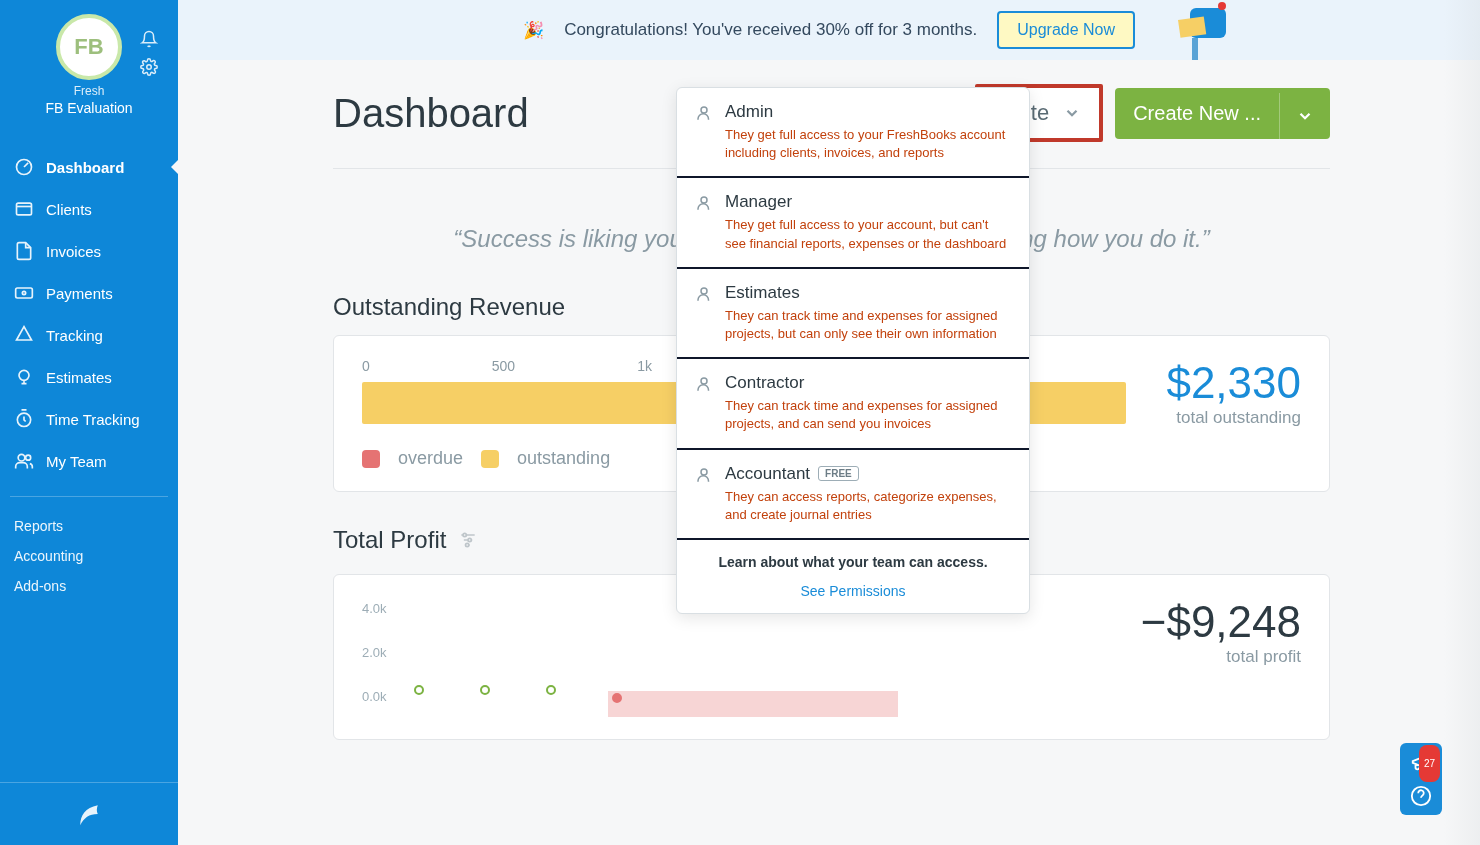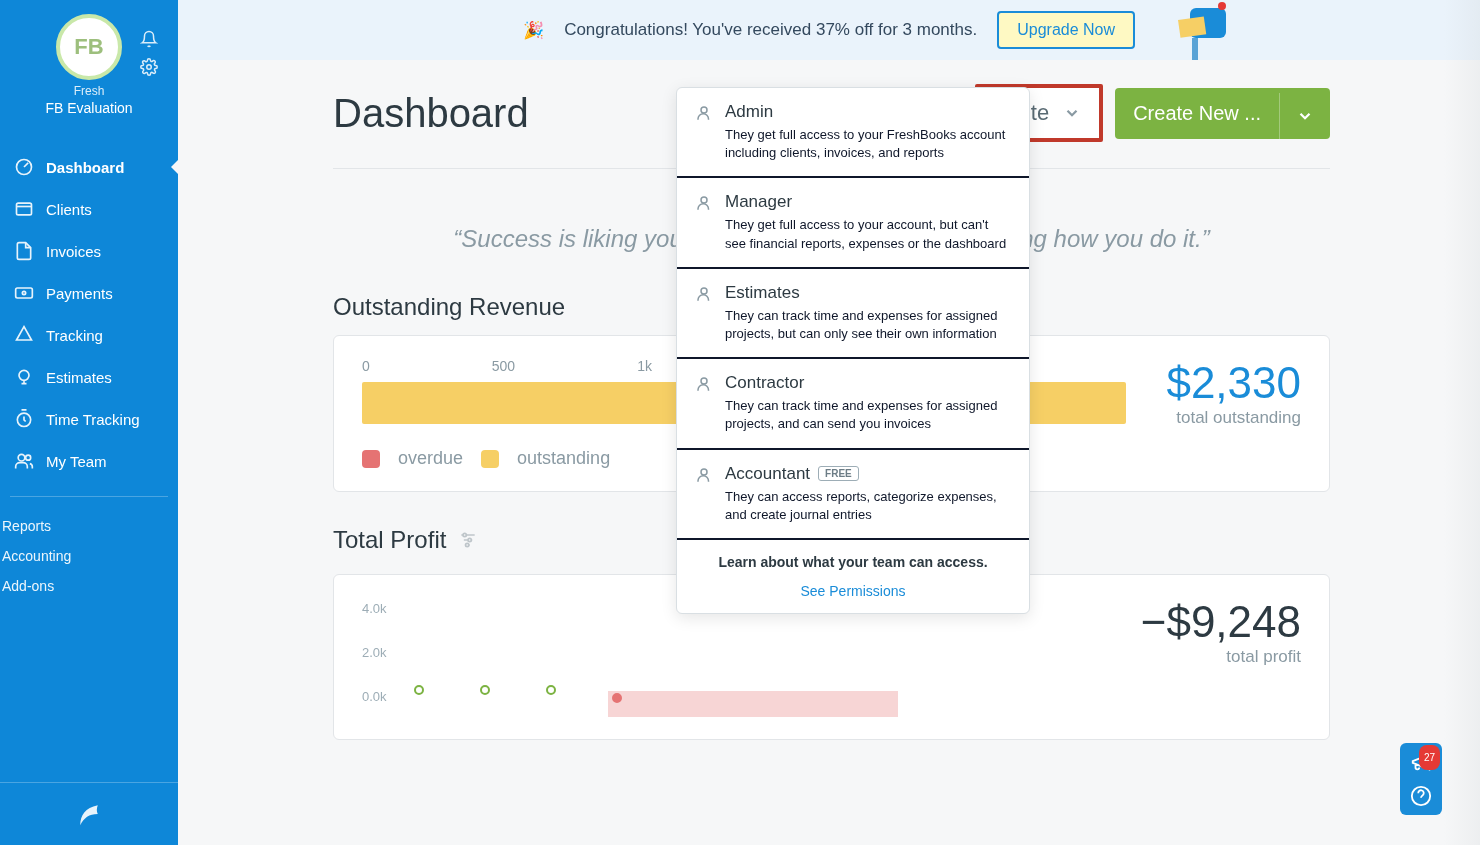--- a/index.html
+++ b/index.html
@@ -12,21 +12,21 @@
   .bell-icon { position: absolute; right: 20px; top: 30px; opacity: .85; cursor: pointer; }
   .gear-icon { position: absolute; right: 20px; top: 58px; opacity: .85; cursor: pointer; }
   .user-label { text-align: center; font-size: 12px; opacity: .85; margin-top: 4px; }
   .user-sub { text-align: center; font-size: 14px; margin-top: 2px; }
   .nav { margin-top: 22px; }
   .nav-item { display: flex; align-items: center; gap: 12px; padding: 11px 14px; font-size: 15px; cursor: pointer; position: relative; }
   .nav-item.active { font-weight: 700; }
   .nav-item.active::after { content: ""; position: absolute; right: -1px; top: 50%; transform: translateY(-50%); width: 0; height: 0; border-top: 8px solid transparent; border-bottom: 8px solid transparent; border-right: 8px solid #f6f7f8; }
   .nav-icon { width: 20px; height: 20px; display: flex; align-items: center; justify-content: center; opacity: .9; flex-shrink: 0; }
   .nav-sep { height: 1px; background: rgba(255,255,255,.25); margin: 14px 10px; }
-  .nav-plain { padding: 7px 2px; font-size: 14px; opacity: .92; cursor: pointer; }
+  .nav-plain { padding: 7px 14px; font-size: 14px; opacity: .92; cursor: pointer; }
   .sidebar-bottom { margin-top: auto; padding: 16px; border-top: 1px solid rgba(255,255,255,.25); display:flex; justify-content:center; }
   .leaf-icon { opacity: .9; }
   
   
   .promo { position: absolute; left: 178px; top: 0; right: 0; height: 60px; background: #eaf3fb; display: flex; align-items: center; justify-content: center; gap: 20px; font-size: 17px; color: #34495e; }
   .upgrade-btn { border: 2px solid #1a8cd8; color: #1a8cd8; background: #fef9c3; padding: 8px 18px; border-radius: 4px; font-size: 16px; cursor: pointer; }
   .mail-art { position: absolute; right: 250px; top: 0; }
   
   
   .main { position: absolute; left: 178px; top: 60px; right: 0; bottom: 0; padding: 24px 150px 0 155px; }
@@ -70,30 +70,30 @@
   .shade{position:absolute; background:rgba(229,115,115,.3); height:26px; width:290px;}
   .profit-amt{font-size:44px; color:#2d3a42;margin-left:44px;}
   .neg{color:#2d3a42;}
   .filter-icon{opacity:.4;}
   
   
   .dropdown { position: absolute; left: 676px; top: 87px; width: 354px; background:#fff; border:1px solid #d9dfe3; border-radius:6px; box-shadow:0 4px 16px rgba(0,0,0,.1); z-index:10; }
   .dd-item { padding: 14px 18px; border-bottom:2px solid #0f172a; display:flex; gap:12px; cursor:pointer; }
   .dd-icon{flex-shrink:0; margin-top:2px; color:#8a9aa3;}
   .dd-title{font-size:17px; color:#2d3a42; display:flex; align-items:center; gap:8px;}
-  .dd-desc{font-size:13px; color:#0f172a; margin-top:4px; line-height:1.4;}
+  .dd-desc{font-size:13px; color:#c2410c; margin-top:4px; line-height:1.4;}
   .free-badge{border:1px solid #9dadb6; color:#6d7d86; font-size:10px; padding:1px 6px; border-radius:3px; font-weight:600;}
   .dd-footer{padding:14px; text-align:center; font-size:14px;}
   .dd-footer .lead{color:#2d3a42; font-weight:600;}
   .dd-footer .link{color:#1a8cd8; margin-top:13px; cursor:pointer;}
   
   
   .help-widget{position:absolute; right:38px; bottom:30px; width:42px; background:#1a8cd8; border-radius:6px; padding:8px 0; display:flex; flex-direction:column; align-items:center; gap:12px;}
   .help-item{color:#fff; cursor:pointer; position:relative;}
-  .badge{position:absolute; top:-6px; right:-8px; background:#e53935; color:#fff; font-size:10px; border-radius:8px; padding:7px 5px;}
+  .badge{position:absolute; top:-6px; right:-8px; background:#e53935; color:#fff; font-size:10px; border-radius:8px; padding:13px 5px;}
   
   
   .scroll-edge{position:absolute; right:0; top:0; width:36px; height:845px; background:linear-gradient(to left, #d0d4d7, transparent); opacity:.25;}
   
   svg { display:block; }
 </style>
 </head>
 <body>
 
 <div class="sidebar">
@@ -198,21 +198,21 @@
     <span class="leaf-icon">
       <svg width="30" height="30" viewBox="0 0 24 24" fill="#fff">
           <path d="M5 21c0-8 4-14 14-16-1 3-1 5 0 7-7 0-11 3-14 9z"></path>
         </svg>
     </span>
   </div>
 </div>
 
 <div class="promo">
   <span>🎉</span>
-  <span>Congratulations! You've received 37% off for 3 months.</span>
+  <span>Congratulations! You've received 30% off for 3 months.</span>
   <button class="upgrade-btn"><span>Upgrade Now</span></button>
   <span class="mail-art">
     <svg width="80" height="60" viewBox="0 0 80 60">
         <rect x="40" y="8" width="36" height="30" rx="6" fill="#1a8cd8"></rect>
         <rect x="42" y="38" width="6" height="22" fill="#5aa3d6"></rect>
         <rect x="28" y="20" width="26" height="18" fill="#f6cf65" transform="rotate(-8 28 20)"></rect>
         <circle cx="72" cy="6" r="4" fill="#e53935"></circle>
       </svg>
   </span>
 </div>

